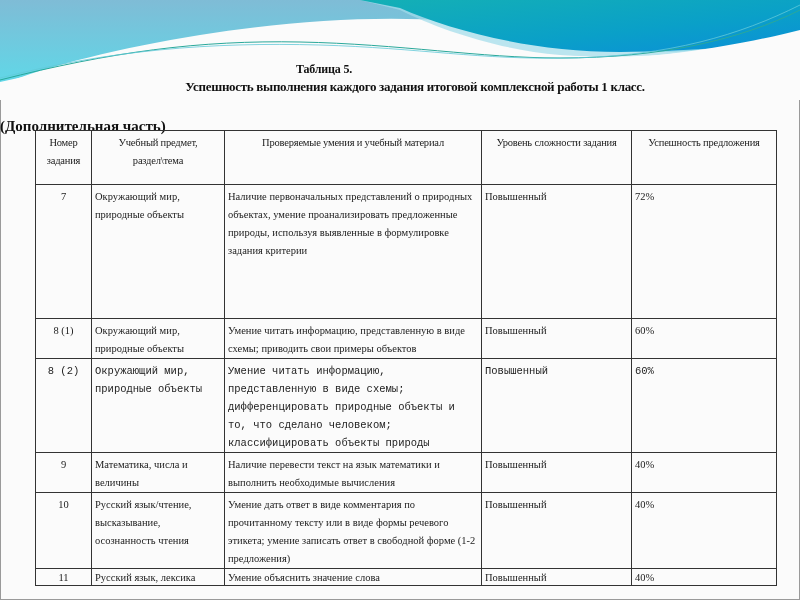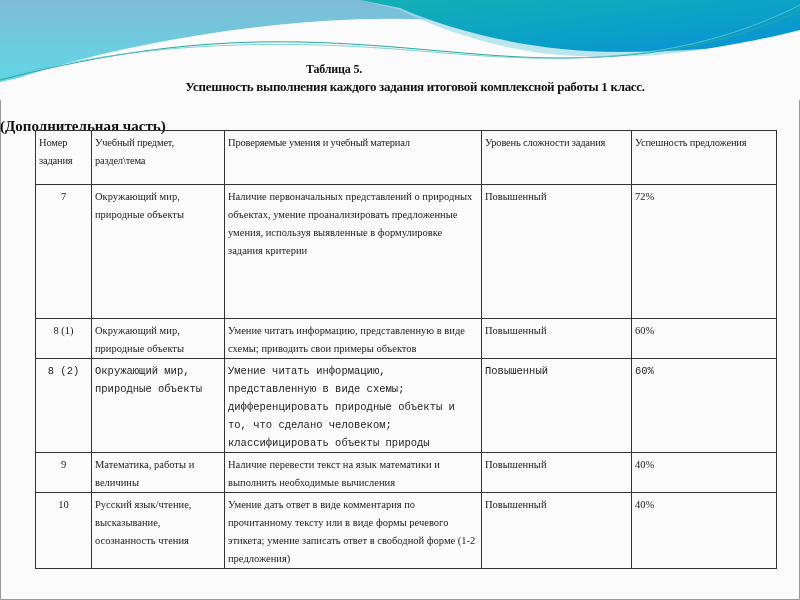--- a/index.html
+++ b/index.html
@@ -7,21 +7,21 @@
       width: 800px; height: 600px; overflow: hidden; position: relative;
       background: #fbfbfb;
       font-family: "Liberation Serif", "DejaVu Serif", serif;
     }
     .slide-frame {
       position: absolute; left: 0; top: 0; width: 798px; height: 598px;
       border: 1px solid #9a9a9a; box-sizing: content-box;
     }
     .header-deco { position: absolute; left: 0; top: 0; width: 800px; height: 100px; }
     .caption {
-      position: absolute; left: 10px; width: 648px; top: 62px;
+      position: absolute; left: 0; width: 648px; top: 62px;
       text-align: center; font-size: 12px; font-weight: bold; color: #111;
       font-family: "Liberation Serif", serif; letter-spacing: -0.2px;
     }
     .title {
       position: absolute; left: 30px; width: 770px; top: 79px;
       text-align: center; font-size: 13px; font-weight: bold; color: #111;
       font-family: "Liberation Serif", serif; letter-spacing: -0.3px; white-space: nowrap;
     }
     .subtitle {
       position: absolute; left: 0; width: 800px; top: 118px;
@@ -32,21 +32,21 @@
       position: absolute; left: 35px; top: 130px;
       border-collapse: collapse; table-layout: fixed;
       width: 741px; font-size: 10.5px; color: #222;
       font-family: "Liberation Serif", serif;
     }
     table.data td, table.data th {
       border: 1.5px solid #333; vertical-align: top;
       padding: 3px 3px 0 3px; line-height: 18px; font-weight: normal; text-align: left;
       overflow: hidden;
     }
-    table.data th { letter-spacing: -0.2px; }
+    table.data th { letter-spacing: -0.2px; text-align: center; }
     .c-num { text-align: center !important; }
     .c-center { text-align: center; }
     tr.h-head { height: 54px; }
     tr.h-7 { height: 134px; }
     tr.h-81 { height: 39px; }
     tr.h-82 { height: 76px; font-family: Liberation Mono, monospace; }
     tr.h-9 { height: 37px; }
     tr.h-10 { height: 76px; }
     tr.h-11 { height: 17px; }
     tr.h-11 td { line-height: 15px; padding-top: 1px; }
@@ -94,46 +94,53 @@
       <th>Учебный предмет, раздел\тема</th>
       <th>Проверяемые умения и учебный материал</th>
       <th>Уровень сложности задания</th>
       <th>Успешность предложения</th>
     </tr>
   </thead>
   <tbody>
     <tr class="h-7">
       <td class="c-num">7</td>
       <td>Окружающий мир, природные объекты</td>
-      <td>Наличие первоначальных представлений о природных объектах, умение проанализировать предложенные умения, используя выявленные в формулировке задания критерии</td>
+      <td>Наличие первоначальных представлений о природных объектах, умение проанализировать предложенные природы, используя выявленные в формулировке задания критерии</td>
       <td class="c-center">Повышенный</td>
       <td class="c-center">72%</td>
     </tr>
     <tr class="h-81">
       <td class="c-num">8 (1)</td>
       <td>Окружающий мир, природные объекты</td>
       <td>Умение читать информацию, представленную в виде схемы; приводить свои примеры объектов</td>
       <td class="c-center">Повышенный</td>
       <td class="c-center">60%</td>
     </tr>
     <tr class="h-82">
       <td class="c-num">8 (2)</td>
       <td>Окружающий мир, природные объекты</td>
       <td>Умение читать информацию, представленную в виде схемы; дифференцировать природные объекты и то, что сделано человеком; классифицировать объекты природы</td>
       <td class="c-center">Повышенный</td>
       <td class="c-center">60%</td>
     </tr>
     <tr class="h-9">
       <td class="c-num">9</td>
-      <td>Математика, работы и величины</td>
+      <td>Математика, числа и величины</td>
       <td>Наличие перевести текст на язык математики и выполнить необходимые вычисления</td>
       <td class="c-center">Повышенный</td>
       <td class="c-center">40%</td>
     </tr>
     <tr class="h-10">
       <td class="c-num">10</td>
       <td>Русский язык/чтение, высказывание, осознанность чтения</td>
       <td>Умение дать ответ в виде комментария по прочитанному тексту или в виде формы речевого этикета; умение записать ответ в свободной форме (1-2 предложения)</td>
       <td class="c-center">Повышенный</td>
       <td class="c-center">40%</td>
     </tr>
+    <tr class="h-11">
+      <td class="c-num">11</td>
+      <td>Русский язык, лексика</td>
+      <td>Умение объяснить значение слова</td>
+      <td class="c-center">Повышенный</td>
+      <td class="c-center">40%</td>
+    </tr>
   </tbody>
 </table>
 
 </body></html>

